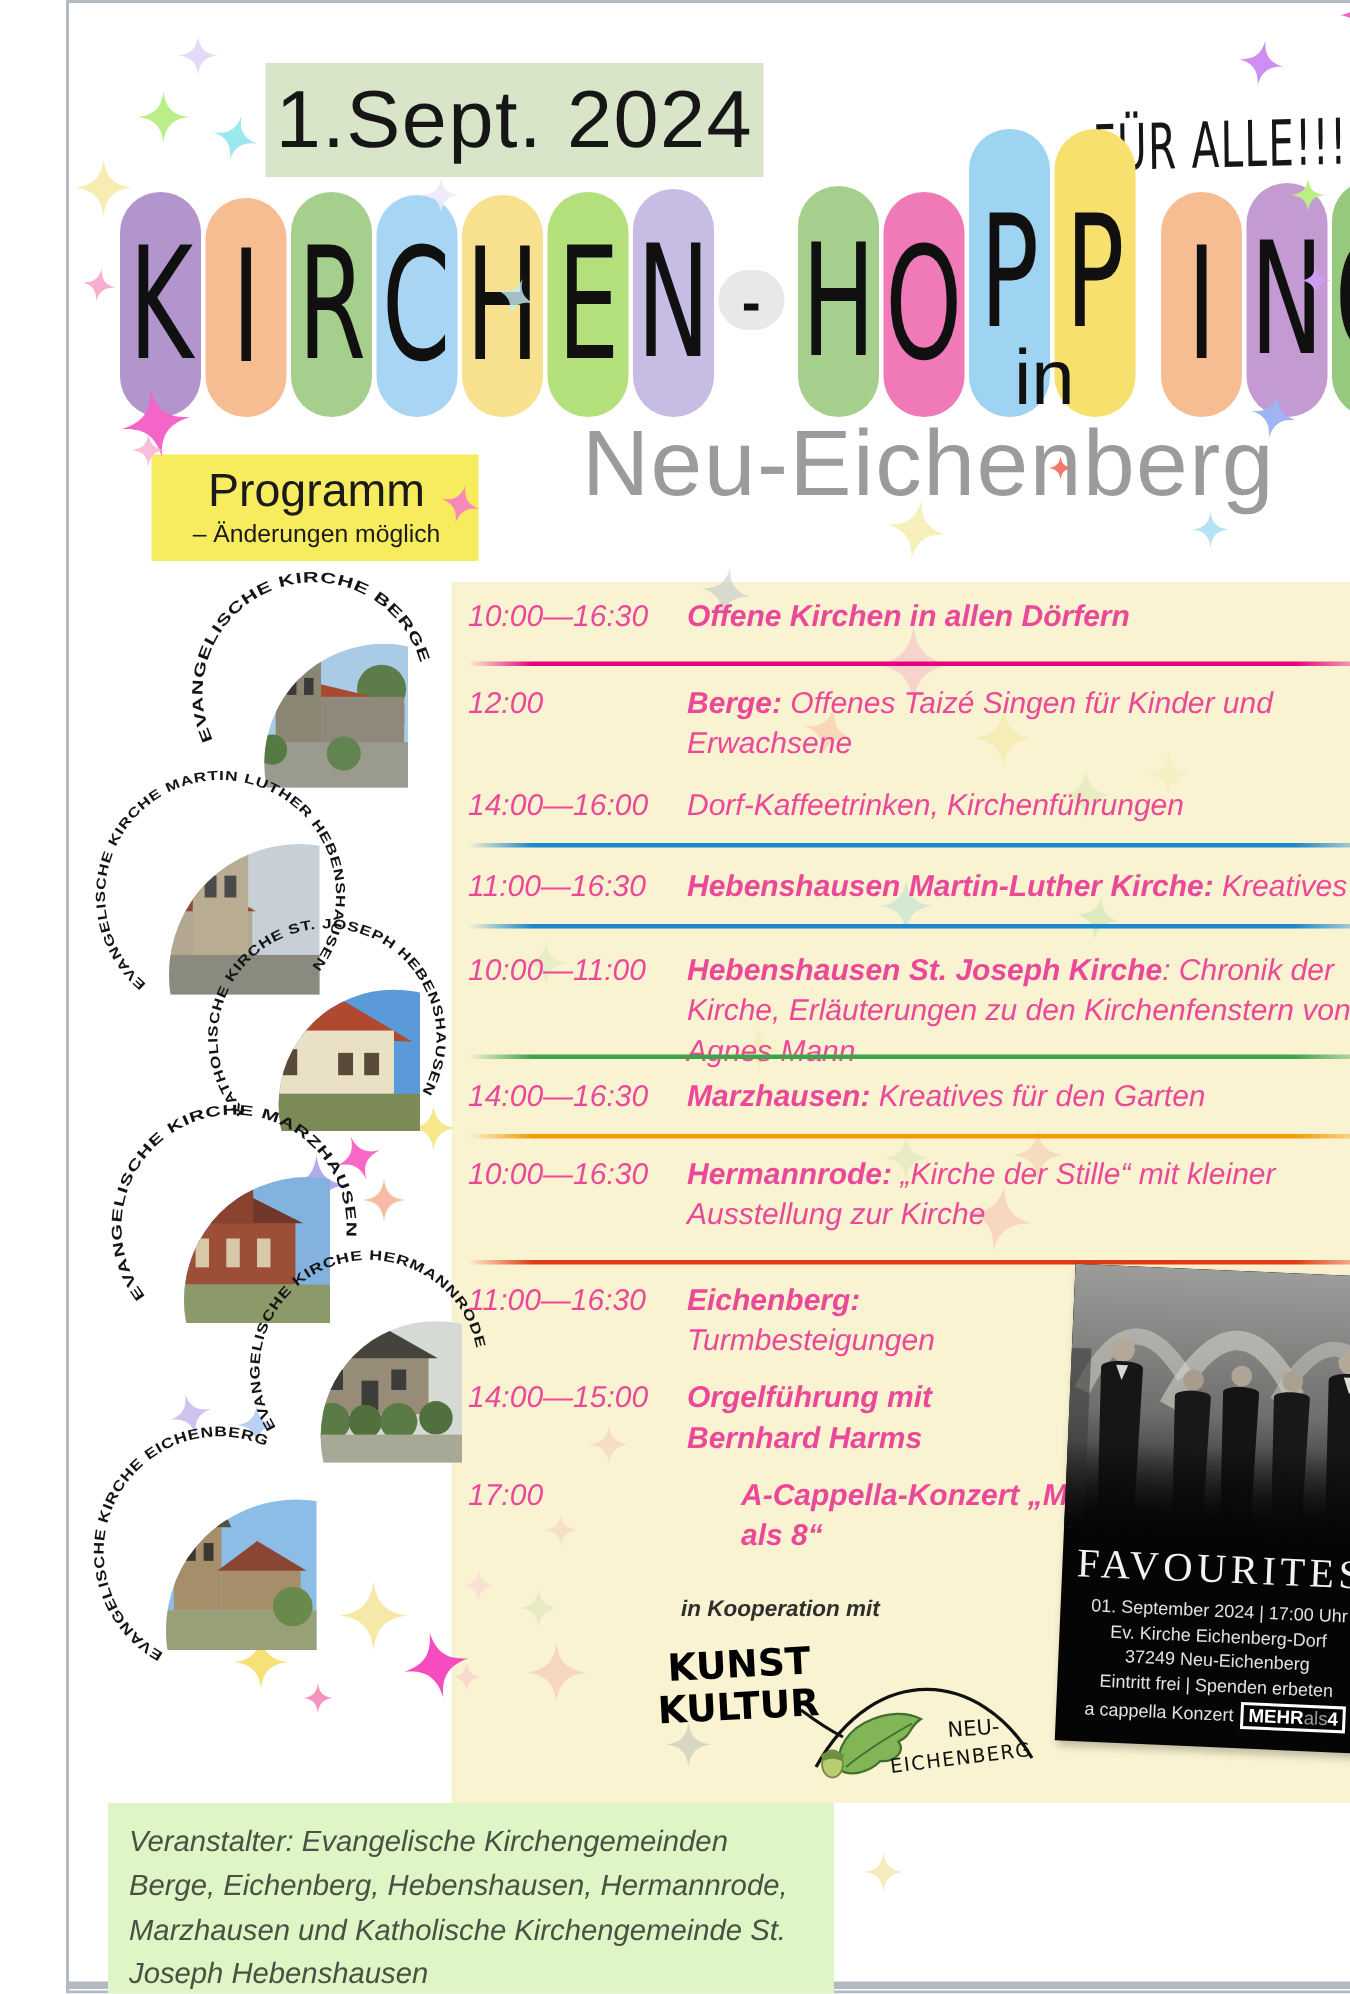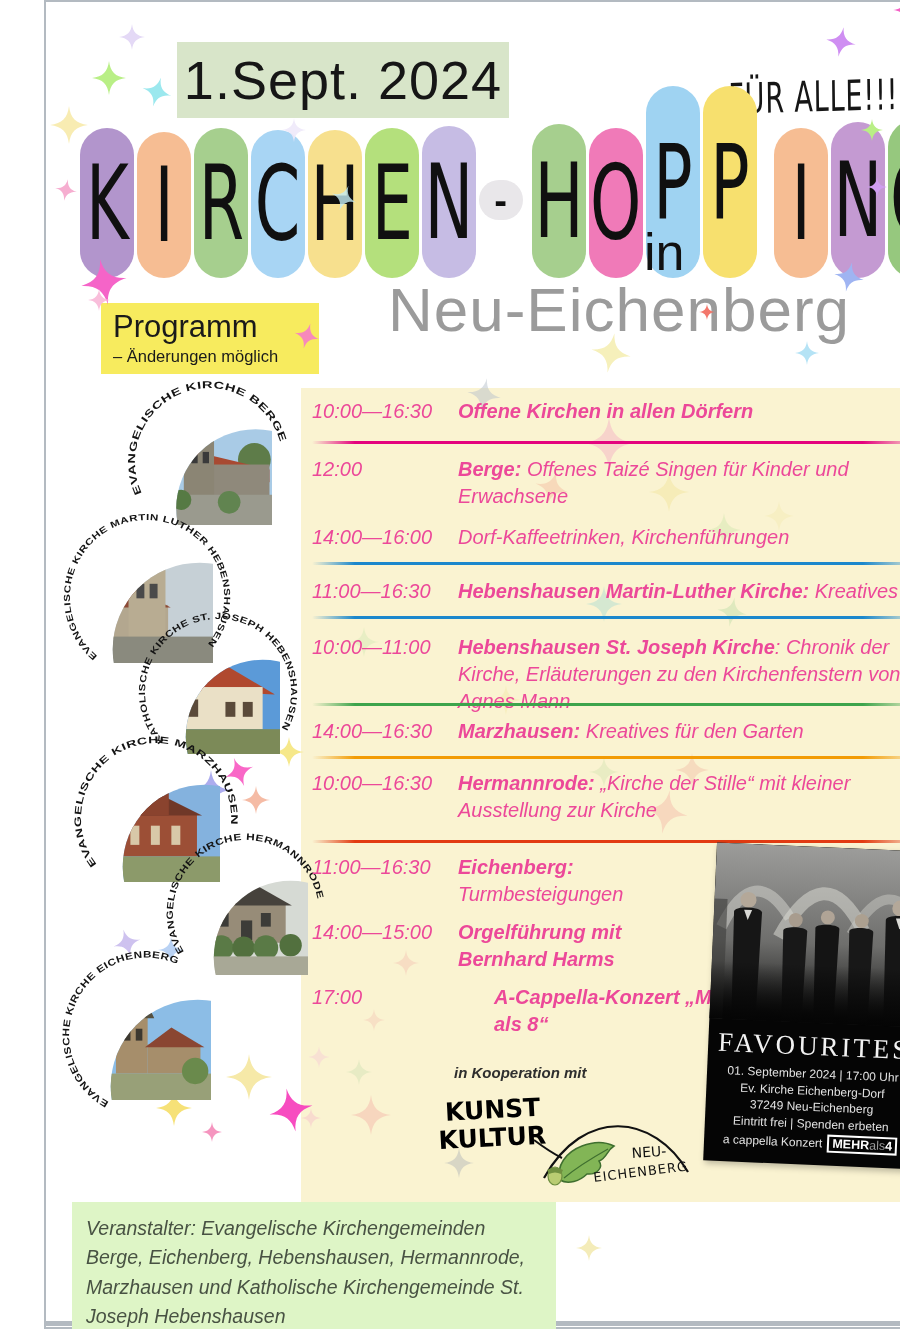--- a/index.html
+++ b/index.html
@@ -11,24 +11,24 @@
   .date-box{position:absolute;left:133px;top:42px;width:332px;height:76px;background:#d8e5c9;
             display:flex;align-items:center;justify-content:center;}
   .date-box span{font-size:54px;color:#161616;letter-spacing:1px;}
   .fuer-alle{position:absolute;left:684px;top:74px;font-family:"DejaVu Sans",sans-serif;
              font-size:33px;color:#161616;letter-spacing:1px;transform:scale(.82,1.28) rotate(-1deg);
              transform-origin:left top;white-space:nowrap;}
   .title-row{position:absolute;left:36px;top:86px;height:192px;display:flex;align-items:flex-end;gap:3px;}
   .tletter{display:flex;align-items:center;justify-content:center;width:54px;border-radius:27px;
            color:#101010;font-family:"DejaVu Sans",sans-serif;}
   .tletter i{font-style:normal;font-size:96px;display:block;transform:scale(.68,1.08);}
-  .in-word{position:absolute;left:600px;top:222px;font-size:52px;color:#111;}
+  .in-word{position:absolute;left:632px;top:222px;font-size:52px;color:#111;}
   .location{position:absolute;left:255px;top:274px;width:640px;text-align:center;
             font-size:62px;color:#9b9b9b;letter-spacing:1px;}
-  .programm-box{position:absolute;left:57px;top:303px;width:196px;background:#f7eb5e;padding:6px 10px 8px 12px;}
+  .programm-box{position:absolute;left:57px;top:303px;width:196px;background:#f7eb5e;padding:6px 10px 8px 12px;text-align:center;}
   .programm-title{font-size:31px;color:#1a1a1a;}
   .programm-sub{font-size:16.5px;color:#1a1a1a;margin-top:2px;}
   
   .panel{position:absolute;left:257px;top:388px;width:631px;height:814px;background:#faf3d1;}
   .srow{position:absolute;left:268px;display:flex;font-style:italic;color:#ec4899;font-size:20px;line-height:27px;}
   .stime{flex:0 0 146px;width:146px;}
   .sdesc{width:466px;}
   .sdesc .b{font-weight:bold;}
   .sdiv{position:absolute;left:268px;width:612px;height:3px;border-radius:2px;}
   

